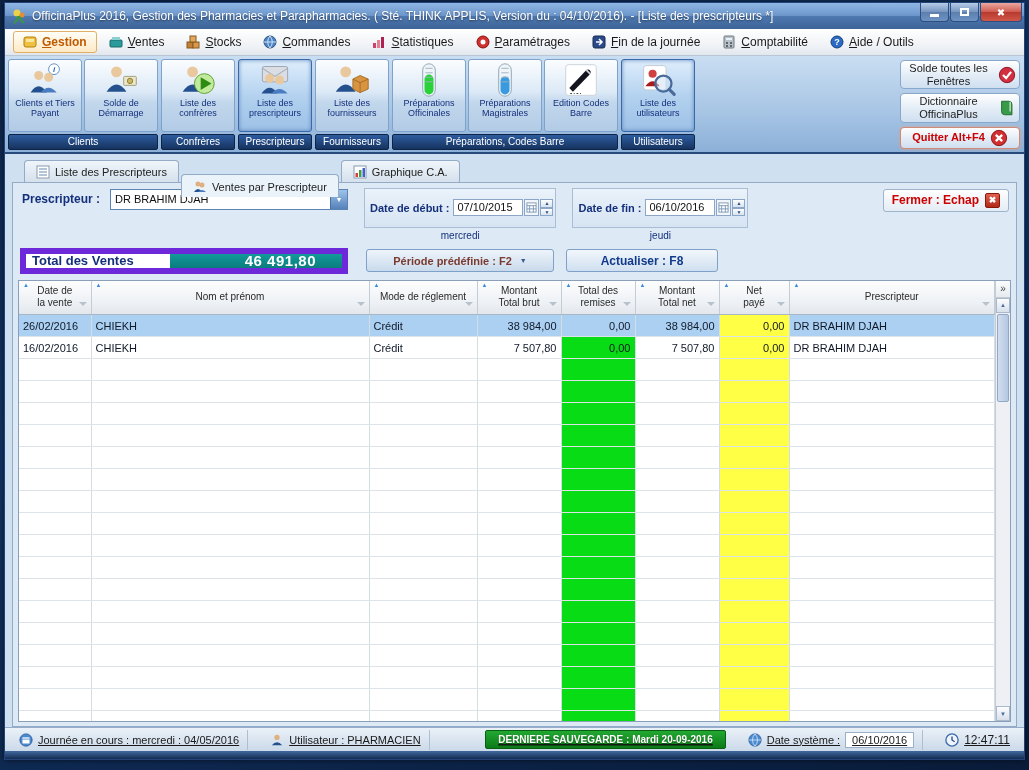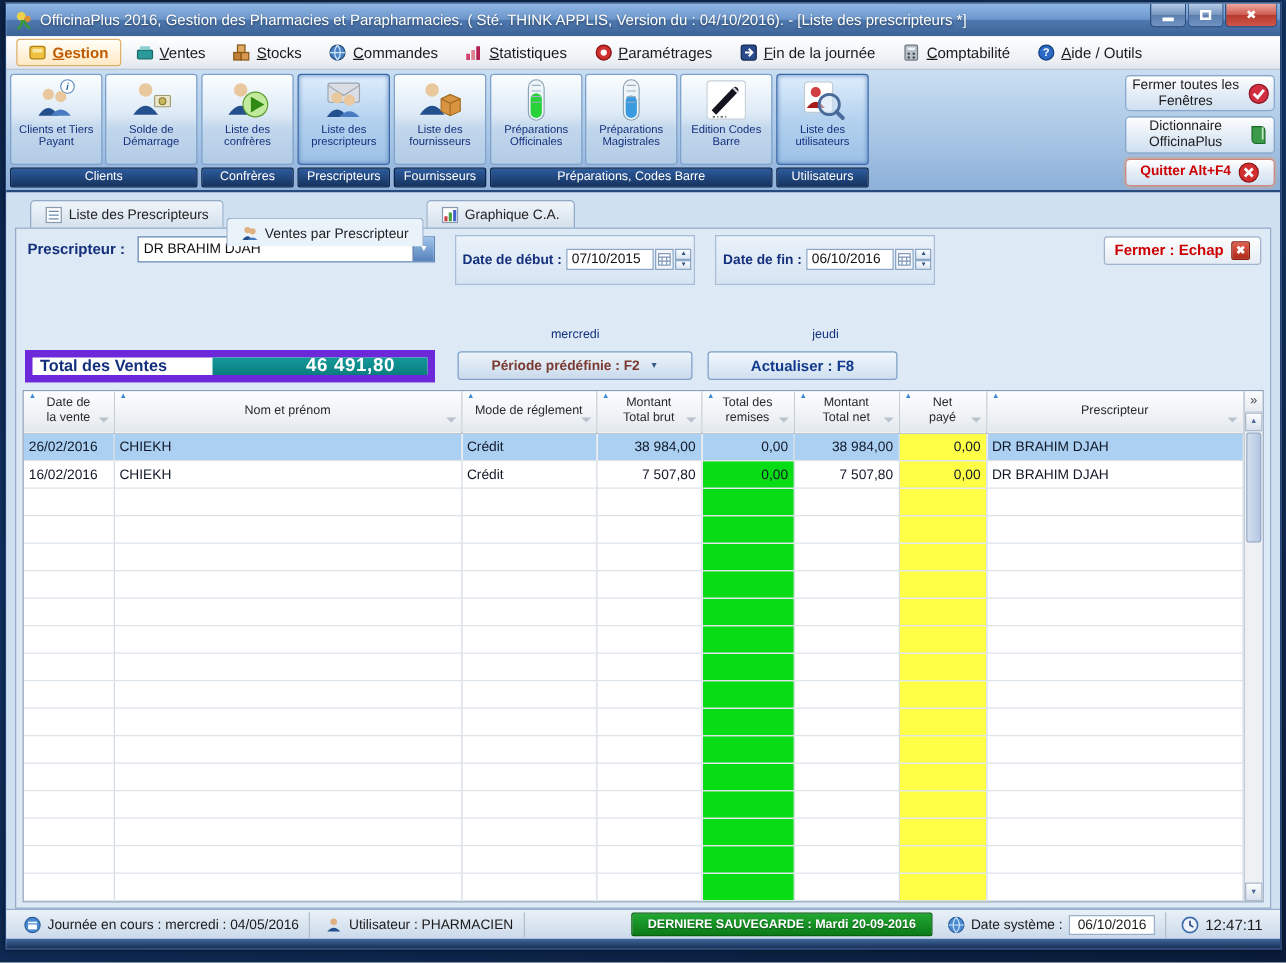--- a/index.html
+++ b/index.html
@@ -65,21 +65,21 @@
     background:linear-gradient(#9ec2ea,#5582ba); border-left:1px solid #4a6fa0; }
   .date-col { display:flex; flex-direction:column; margin-left:16px; }
   .date-row { display:flex; align-items:center; height:40px; background:linear-gradient(#eaf2fa,#d6e4f2); border:1px solid #a9bed6; padding:0 2px 0 5px; }
   .date-lab { font-size:11px; font-weight:bold; color:#14307c; margin-right:4px; white-space:nowrap; }
   .date-val { width:70px; height:17px; background:#fff; border:1px solid #8ba6c6; font-size:11px; padding:1px 3px; color:#101010; }
   .calbtn { width:15px; height:17px; margin-left:1px; border:1px solid #8ba6c6; background:#f2f6fa; display:flex; align-items:center; justify-content:center; }
   .calbtn svg { width:11px; height:11px; display:block; }
   .spin { width:13px; height:17px; margin-left:1px; display:flex; flex-direction:column; }
   .spin span { flex:1; display:flex; align-items:center; justify-content:center; font-size:5px; color:#2a4a7a;
     background:linear-gradient(#fcfdfe,#d8e4f0); border:1px solid #8ba6c6; }
-  .day-lab { font-size:10px; color:#14307c; text-align:center; padding-top:2px;margin-top:32px; }
+  .day-lab { font-size:10px; color:#14307c; text-align:center; padding-top:2px; }
   .fermer-btn { position:absolute; right:2px; top:1px; display:flex; align-items:center; gap:6px; padding:3px 8px;
     background:linear-gradient(#fefefe,#e4ecf4); border:1px solid #9fb4cc; border-radius:3px; font-size:12px; font-weight:bold; color:#cc0000; }
   .fermer-x { width:15px; height:15px; display:flex; align-items:center; justify-content:center;
     background:linear-gradient(#e06050,#b02818); color:#fff; font-size:9px; border-radius:2px; border:1px solid #8a1808; }
   .frow2 { display:flex; align-items:center; margin-top:7px; }
   .total-box { display:flex; width:328px; height:26px; border:6px solid #6d28d9; background:#fff; margin-left:2px; }
   .total-label { flex:1; font-size:13px; font-weight:bold; color:#14307c; display:flex; align-items:center; padding-left:6px; }
   .total-value { width:172px; background:linear-gradient(#13999a,#0b7d7e); color:#fff; font-size:15px; font-weight:bold;
     display:flex; align-items:center; justify-content:flex-end; padding-right:26px; letter-spacing:.5px; }
   .periode-btn { margin-left:18px; width:188px; height:23px; display:flex; align-items:center; justify-content:center; gap:8px;
@@ -105,22 +105,22 @@
   tr.selected td.yellow { background:#ffff45; }
   .chevrons-box { position:absolute; top:0; right:0; width:15px; height:17px; display:flex; align-items:center; justify-content:center;
     background:linear-gradient(#fbfcfd,#e6ebf0); border-left:1px solid #c4ccd6; border-bottom:1px solid #c4ccd6; font-size:10px; color:#444; }
   .vscroll { position:absolute; top:17px; right:0; bottom:0; width:15px; background:#eef0f4; border-left:1px solid #c4ccd6; display:flex; flex-direction:column; }
   .vs-arrow { height:15px; display:flex; align-items:center; justify-content:center; font-size:6px; color:#4a6a9a;
     background:linear-gradient(#fcfdfe,#d8e0ec); border:1px solid #aab8cc; }
   .vs-arrow.dn { margin-top:auto; }
   .vs-thumb { height:88px; margin:1px; background:linear-gradient(90deg,#d2deee,#b4c8e2); border:1px solid #92a8c6; border-radius:2px; }
 
   
-  .statusbar { flex:0 0 24px; display:flex; align-items:center; font-size:11px; color:#1a1a1a; padding:0 6px; gap:4px;
-    background:linear-gradient(#eaf1f8,#cbd9e9); border-top:1px solid #97accA; }
+  .statusbar { flex:0 0 24px; display:flex; align-items:center; font-size:11px; color:#1a1a1a; padding:0 6px; gap:14px;
+    background:linear-gradient(#eaf1f8,#cbd9e9); border-top:1px solid #97accA;text-decoration:underline; }
   .sb-seg { display:flex; align-items:center; gap:5px; padding:0 8px; height:20px; border-right:1px solid #aebecf; }
   .sb-seg:last-child { border-right:none; }
   .sbicon svg { width:14px; height:14px; display:block; }
   .sb-save { margin-left:auto; padding:3px 12px; font-size:10px; font-weight:bold; color:#fff; border-radius:2px;
     background:linear-gradient(#22a832,#0c7a18); border:1px solid #07600f; text-shadow:0 1px 1px rgba(0,0,0,.4); white-space:nowrap; }
   .sb-datebox { background:#fff; border:1px solid #9ab0c8; padding:1px 6px; font-size:11px; }
   .sb-time { font-size:12px; }
   .bottom-strip { flex:0 0 8px; background:linear-gradient(#41699e,#152c52); }
 </style>
 </head>
@@ -369,21 +369,21 @@
                   </svg>
                 </span>
                 <span class="lbl">Liste des utilisateurs</span>
               </div>
             </div>
             <div class="tb-group-label">Utilisateurs</div>
           </div>
         </div>
       <div class="tb-right">
           <div class="tb-right-btn">
-            <span class="rlbl">Fermer toutes les Fenêtres</span>
+            <span class="rlbl">Solde toutes les Fenêtres</span>
             <span class="ricon">
               <svg viewBox="0 0 20 20">
                 <circle cx="10" cy="10" r="8.5" fill="#d23040" stroke="#8a1020"></circle>
                 <path d="M5.5 10 L9 13.5 L14.5 6.5" fill="none" stroke="#fff" stroke-width="2.5"></path>
               </svg>
             </span>
           </div>
           <div class="tb-right-btn">
             <span class="rlbl">Dictionnaire OfficinaPlus</span>
             <span class="ricon">

